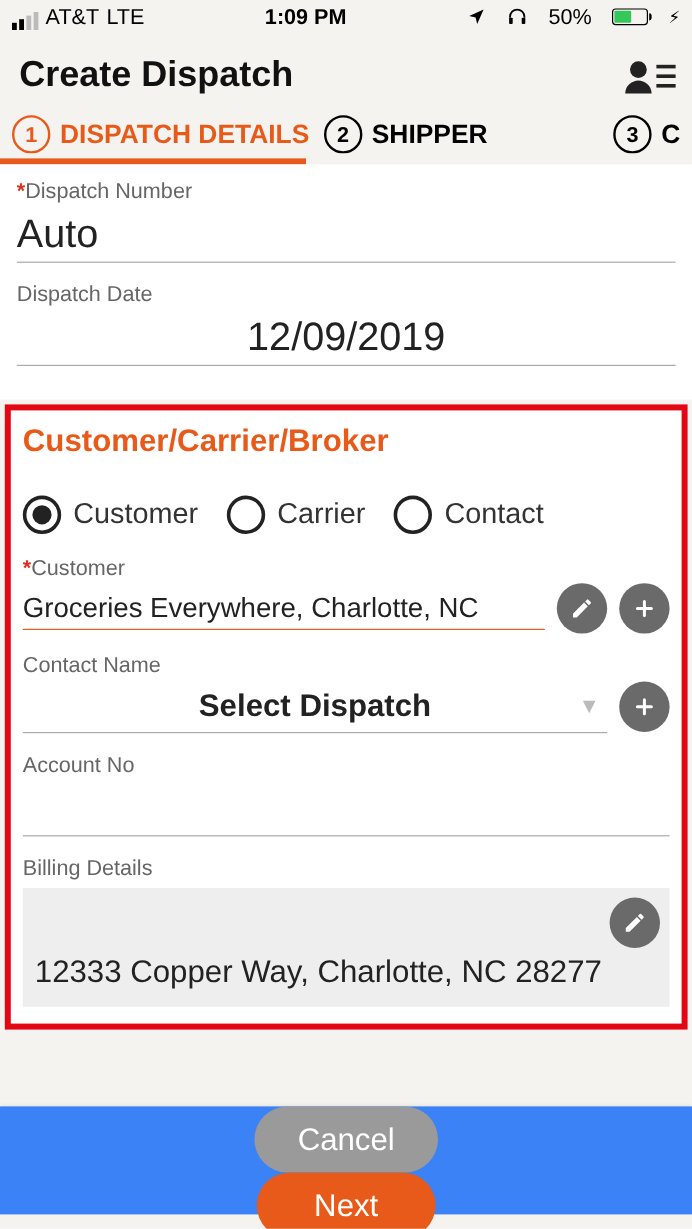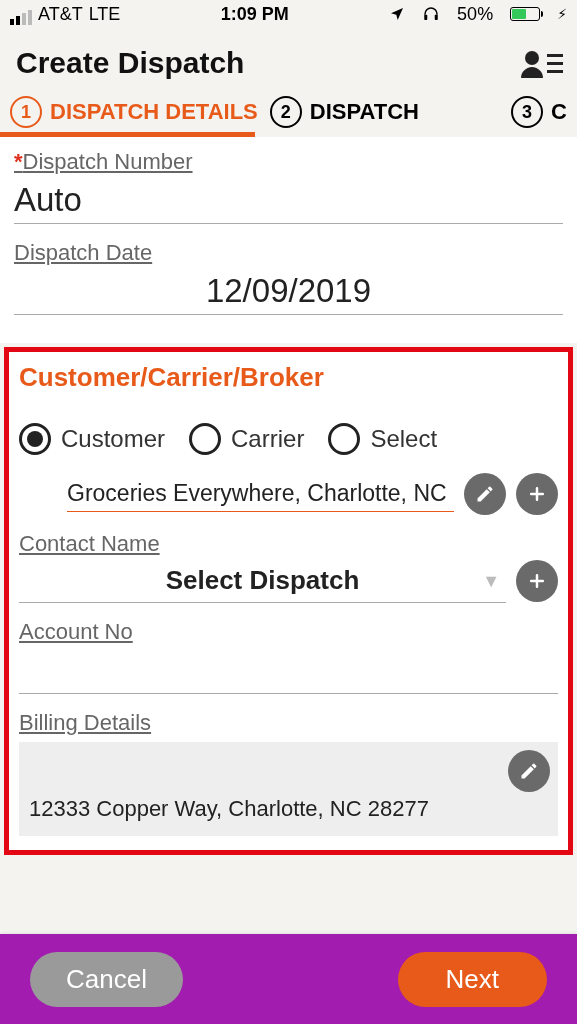--- a/index.html
+++ b/index.html
@@ -50,58 +50,59 @@
 .step { display:flex; align-items:center; gap:8px; font-size:22px; font-weight:700; }
 .step-num {
   width:32px; height:32px; border:2.5px solid #000; border-radius:50%;
   display:flex; align-items:center; justify-content:center; font-size:18px; font-weight:700;
 }
 .step.active .step-num { border-color:#e85a1a; color:#e85a1a; }
 .step.active { color:#e85a1a; }
 .step-bar { height:5px; background:#e85a1a; width:255px; margin-top:4px;}
 .form-area { background:#fff; padding: 12px 14px; }
 .field { margin-bottom: 16px; }
-.label { font-size:22px; color:#666; margin-bottom:2px; display:block;text-decoration:underline;}
+.label { font-size:18px; color:#666; margin-bottom:2px; display:block;}
 .req { color:#e0301e; font-weight:700; }
 .input-line {
   border:none; border-bottom:1.5px solid #aaa; width:100%; font-size:33px; padding:4px 0; background:transparent;
   color:#222;
 }
 .row { display:flex; gap:20px; }
 .row .col { flex:1; }
 .centered { text-align:center; }
 .group-box {
   border:5px solid #e30613; margin: 4px; padding: 10px 10px 14px 10px; background:#fff;
 }
 .group-title { color:#e85a1a; font-size:26px; font-weight:700; margin-bottom:30px;}
 .radio-row { display:flex; gap:24px; align-items:center; margin-bottom:18px; flex-wrap:nowrap;}
 .radio-item { display:flex; align-items:center; gap:10px; font-size:24px; color:#333;}
 .radio-outer {
   width:32px; height:32px; border:3px solid #222; border-radius:50%; display:flex; align-items:center; justify-content:center;
 }
 .radio-inner { width:16px; height:16px; background:#222; border-radius:50%; }
-.cust-row { display:flex; align-items:center; gap:10px;margin-left:48px; }
+.cust-row { display:flex; align-items:center; gap:10px; }
 .cust-row .input-line { border-bottom-color:#e85a1a; font-size:23px; flex:1;}
 .circ-btn {
   width:42px; height:42px; border-radius:50%; background:#6a6a6a; display:flex; align-items:center; justify-content:center; color:#fff; flex:0 0 auto;
 }
 .select-row { display:flex; align-items:center; gap:10px;}
 .select-display {
   flex:1; border-bottom:1.5px solid #aaa; font-size:26px; font-weight:700; color:#222; text-align:center; padding:6px 0; position:relative;
 }
 .select-caret { position:absolute; right:6px; top:50%; transform:translateY(-50%); color:#bbb; font-size:18px;}
 .billing-box {
   background:#eee; padding: 10px 10px 14px 10px; position:relative; margin-top:6px;
 }
 .billing-box .circ-btn { position:absolute; right:8px; top:8px;}
-.billing-addr { font-size:22px; color:#222; margin-top:44px;}
+.billing-addr { font-size:26px; color:#222; margin-top:44px;}
 .bottom-bar {
-  position:absolute; left:0; right:0; bottom:0; height:90px; background:#a21caf;
+  position:absolute; left:0; right:0; bottom:12px; height:90px; background:#3b82f6;
   display:flex; align-items:center; justify-content:space-between; padding:0 30px;
   box-shadow: 0 -1px 3px rgba(0,0,0,0.08);
+  flex-direction: column;
 }
 .btn {
   border:none; border-radius:32px; font-size:26px; font-weight:500; padding:12px 36px; color:#fff;
 }
 .btn-cancel { background:#9a9a9a; }
 .btn-next { background:#e85a1a; padding:12px 48px;}
 svg { display:block; }
 </style>
 </head>
 <body>
@@ -152,21 +153,21 @@
   </span>
 </div>
 
 <div class="stepper">
   <div class="step active">
     <span class="step-num">1</span>
     <span>DISPATCH DETAILS</span>
   </div>
   <div class="step">
     <span class="step-num">2</span>
-    <span>DISPATCH</span>
+    <span>SHIPPER</span>
   </div>
   <div style="flex:1"></div>
   <div class="step">
     <span class="step-num">3</span>
     <span>C</span>
   </div>
 </div>
 <div class="step-bar"></div>
 
 <div class="form-area">
@@ -191,25 +192,26 @@
           <span class="radio-inner"></span>
         </span>
       <span>Customer</span>
     </label>
     <label class="radio-item">
       <span class="radio-outer"></span>
       <span>Carrier</span>
     </label>
     <label class="radio-item">
       <span class="radio-outer"></span>
-      <span>Select</span>
+      <span>Contact</span>
     </label>
   </div>
 
   <div class="field">
+    <span class="label"><span class="req">*</span><span>Customer</span></span>
     <div class="cust-row">
       <input class="input-line" value="Groceries Everywhere, Charlotte, NC" style="">
       <span class="circ-btn">
         <svg width="20" height="20" viewBox="0 0 24 24">
             <path d="M3 17.25V21h3.75L17.81 9.94l-3.75-3.75L3 17.25zM20.71 7.04a1 1 0 000-1.41l-2.34-2.34a1 1 0 00-1.41 0l-1.83 1.83 3.75 3.75 1.83-1.83z" fill="#fff"></path>
           </svg>
       </span>
       <span class="circ-btn">
         <svg width="20" height="20" viewBox="0 0 24 24">
             <path d="M12 5v14M5 12h14" stroke="#fff" stroke-width="3" stroke-linecap="round"></path>

